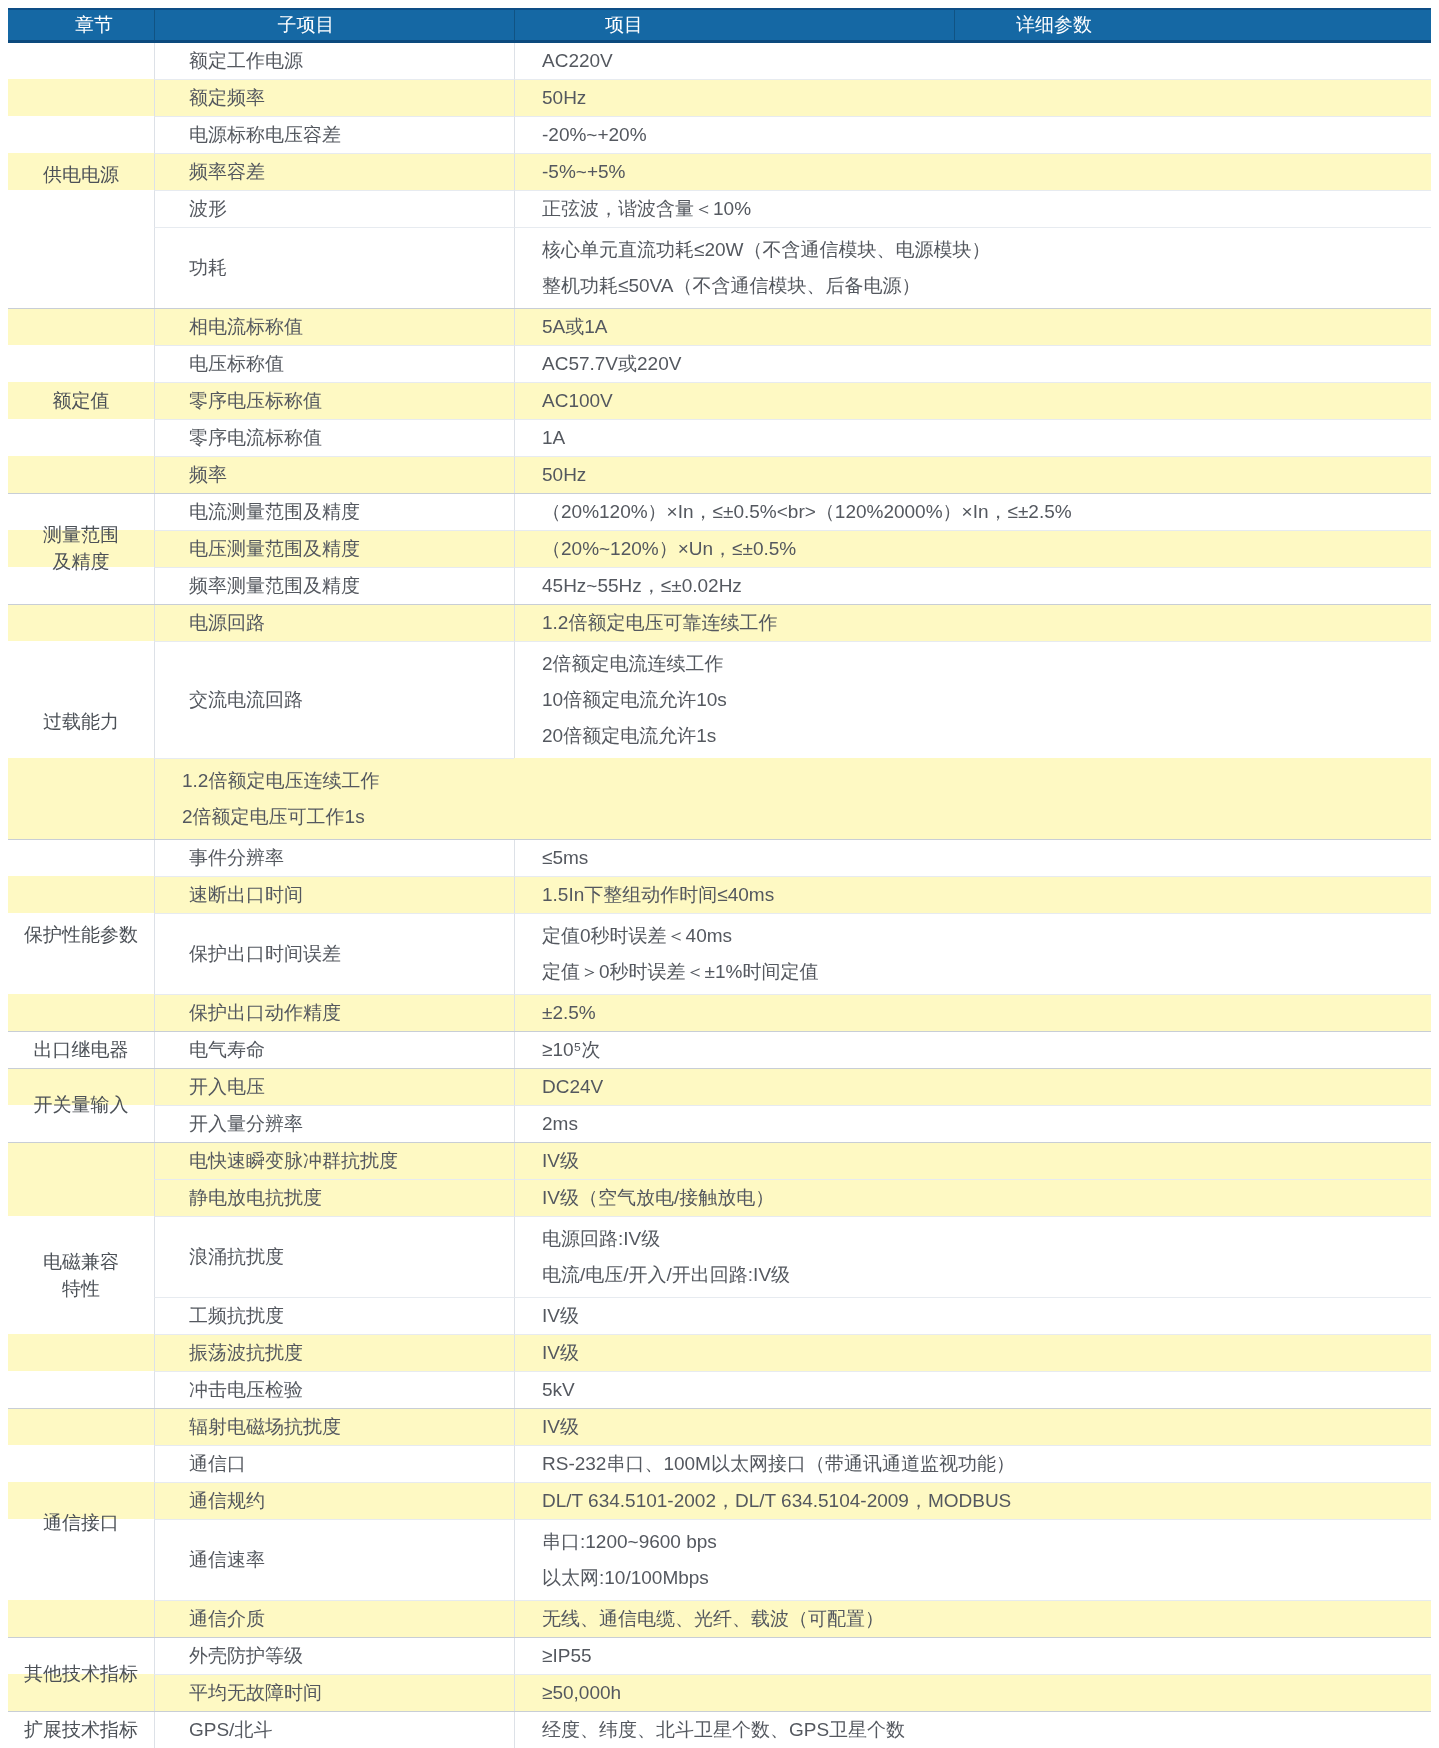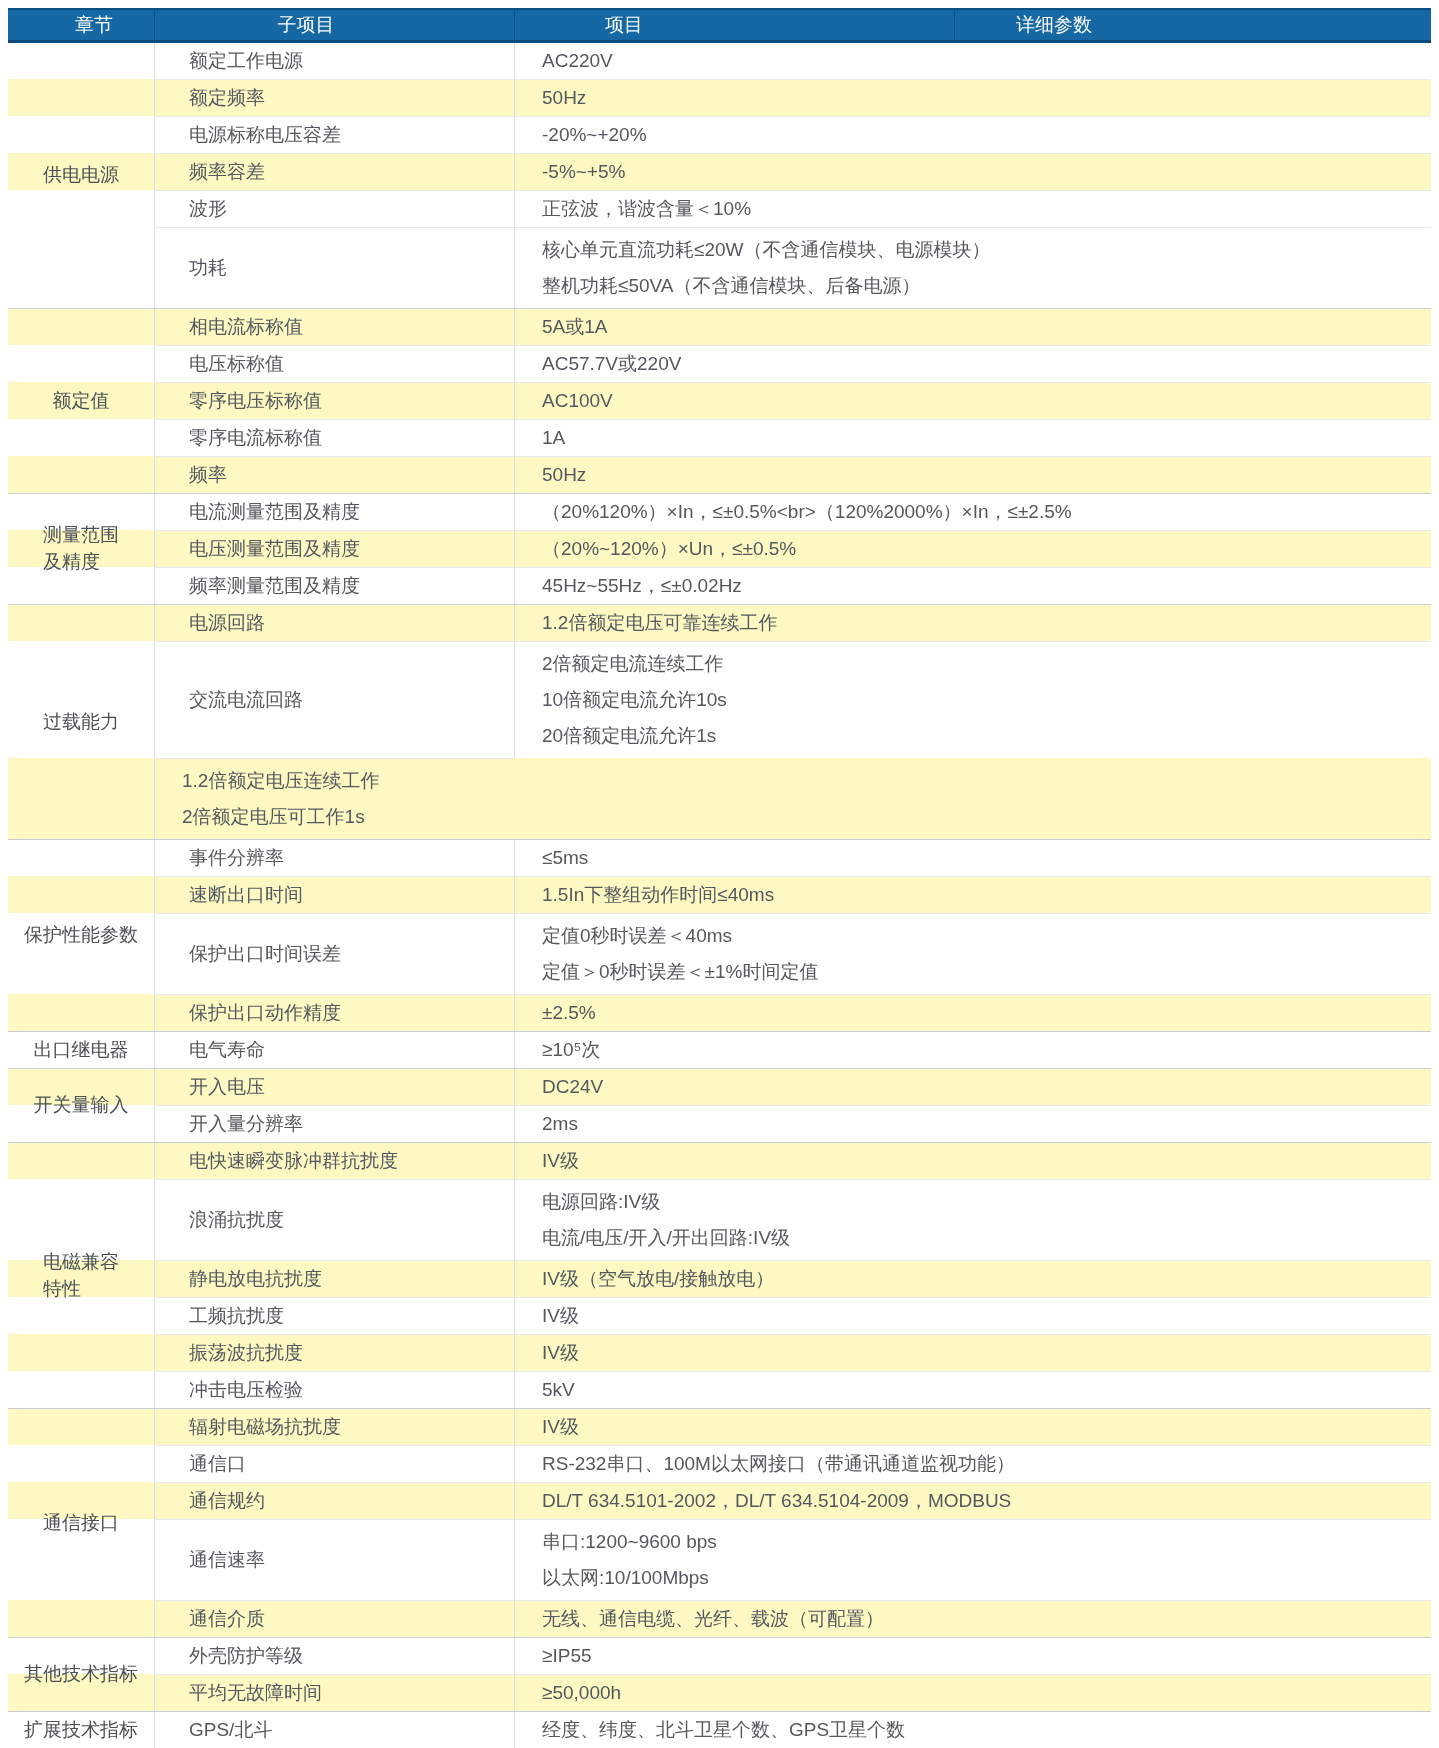--- a/index.html
+++ b/index.html
@@ -31,21 +31,21 @@
     position:absolute; top:0; bottom:0; width:1px;
     background:rgba(0,0,0,0.20);
   }
 
   
   .chapter { position:relative; border-top:1px solid #c8ced6; }
   .chapter:first-child { border-top:none; }
   .chapter-label {
     position:absolute; left:0; top:0; height:100%; width:146px;
     display:flex; align-items:center; justify-content:center;
-    font-size:19px; color:#4c5157;
+    text-align:center; font-size:19px; color:#4c5157;
     white-space:pre-line; line-height:1.4; z-index:2;
   }
   .trow { display:grid; grid-template-columns:146px 360px 1fr; }
   .trow.shaded { background:#fef9c3; }
   .trow .c1, .trow .c2 { border-left:1px solid #dde1e7; }
   .trow + .trow .c1, .trow + .trow .c2 { border-top:1px solid #e7ebf0; }
   .trow .c1 {
     padding-left:34px; display:flex; align-items:center;
     font-size:19px; min-height:36px; white-space:pre-line; line-height:1.35;
   }
@@ -269,35 +269,35 @@
       <div class="chapter">
         <div class="chapter-label">电磁兼容
 特性</div>
         <div class="trow shaded">
           <div class="c0"></div>
           <div class="c1">电快速瞬变脉冲群抗扰度</div>
           <div class="c2">
             <div class="param-line">IV级</div>
           </div>
         </div>
+        <div class="trow shaded">
+          <div class="c0"></div>
+          <div class="c1">静电放电抗扰度</div>
+          <div class="c2">
+            <div class="param-line">IV级（空气放电/接触放电）</div>
+          </div>
+        </div>
         <div class="trow multi">
           <div class="c0"></div>
           <div class="c1">浪涌抗扰度</div>
           <div class="c2">
             <div class="param-line">电源回路:IV级</div>
             <div class="param-line">电流/电压/开入/开出回路:IV级</div>
           </div>
         </div>
-        <div class="trow shaded">
-          <div class="c0"></div>
-          <div class="c1">静电放电抗扰度</div>
-          <div class="c2">
-            <div class="param-line">IV级（空气放电/接触放电）</div>
-          </div>
-        </div>
         <div class="trow">
           <div class="c0"></div>
           <div class="c1">工频抗扰度</div>
           <div class="c2">
             <div class="param-line">IV级</div>
           </div>
         </div>
         <div class="trow shaded">
           <div class="c0"></div>
           <div class="c1">振荡波抗扰度</div>

